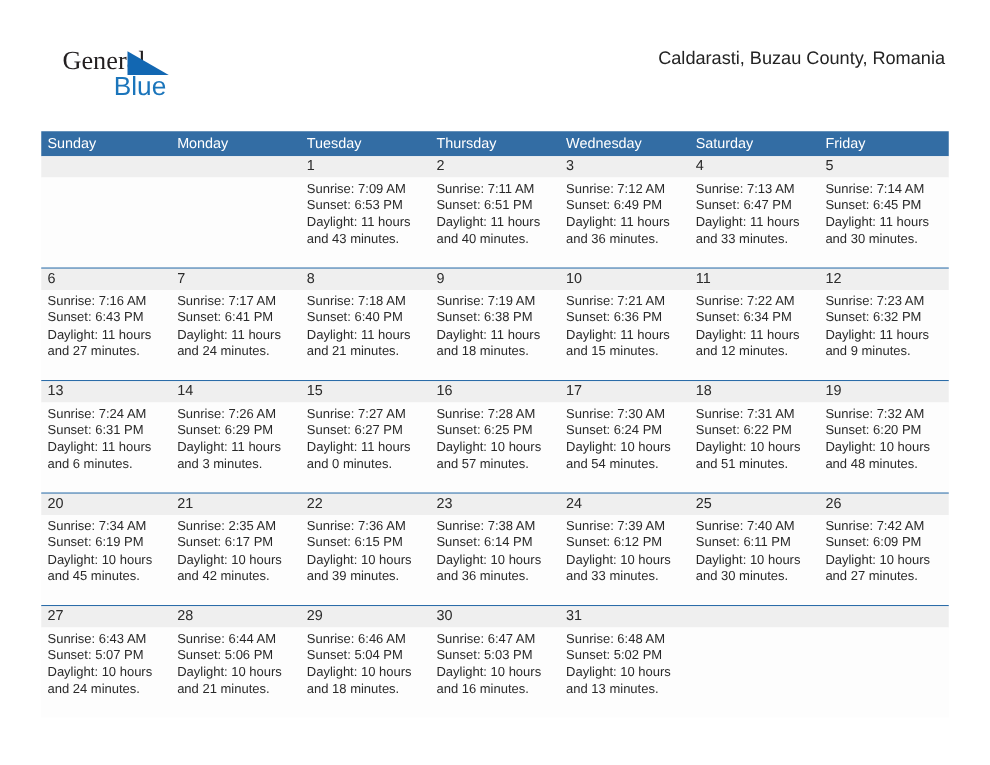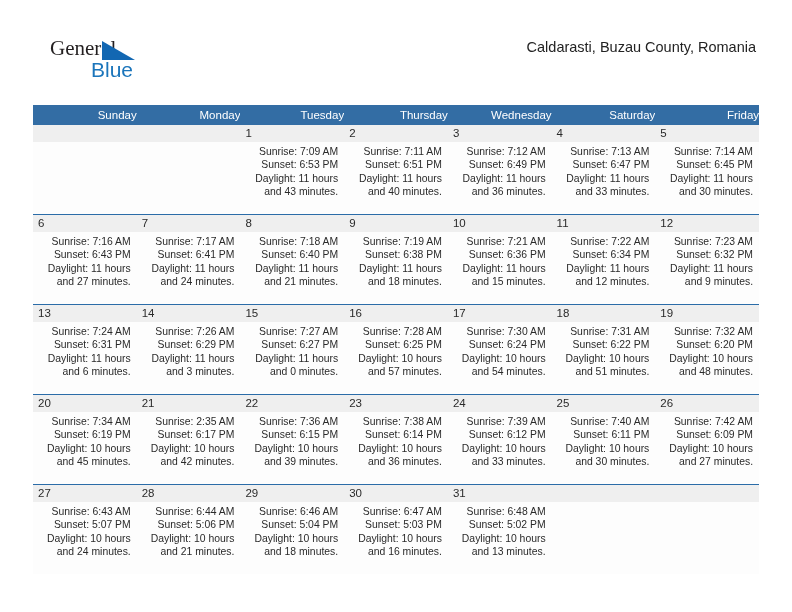--- a/index.html
+++ b/index.html
@@ -93,21 +93,20 @@
     height: 20px;
   }
   .dow {
     flex: 1 1 0;
     color: #ffffff;
     font-size: 11.5px;
     line-height: 20px;
     padding-left: 5px;
     white-space: nowrap;
     overflow: hidden;
-    text-align: right;
   }
 
   .week {
     position: relative;
     border-top: 1.6px solid #2b6ca8;
   }
   .week:first-of-type { border-top: none; }
   .daynum-band {
     display: flex;
     background: #efefef;
@@ -118,21 +117,20 @@
     font-size: 11.5px;
     color: #2a2a2a;
     line-height: 17px;
     padding-left: 5px;
     white-space: nowrap;
   }
   .body-band {
     display: flex;
     background: #fdfdfd;
     height: 72px;
-    text-align: right;
   }
   .cell-body {
     flex: 1 1 0;
     padding: 3px 6px 0 5px;
     font-size: 10.4px;
     color: #2a2a2a;
     line-height: 13.4px;
   }
   .cell-body .ln { white-space: nowrap; }
   .empty { visibility: hidden; }

